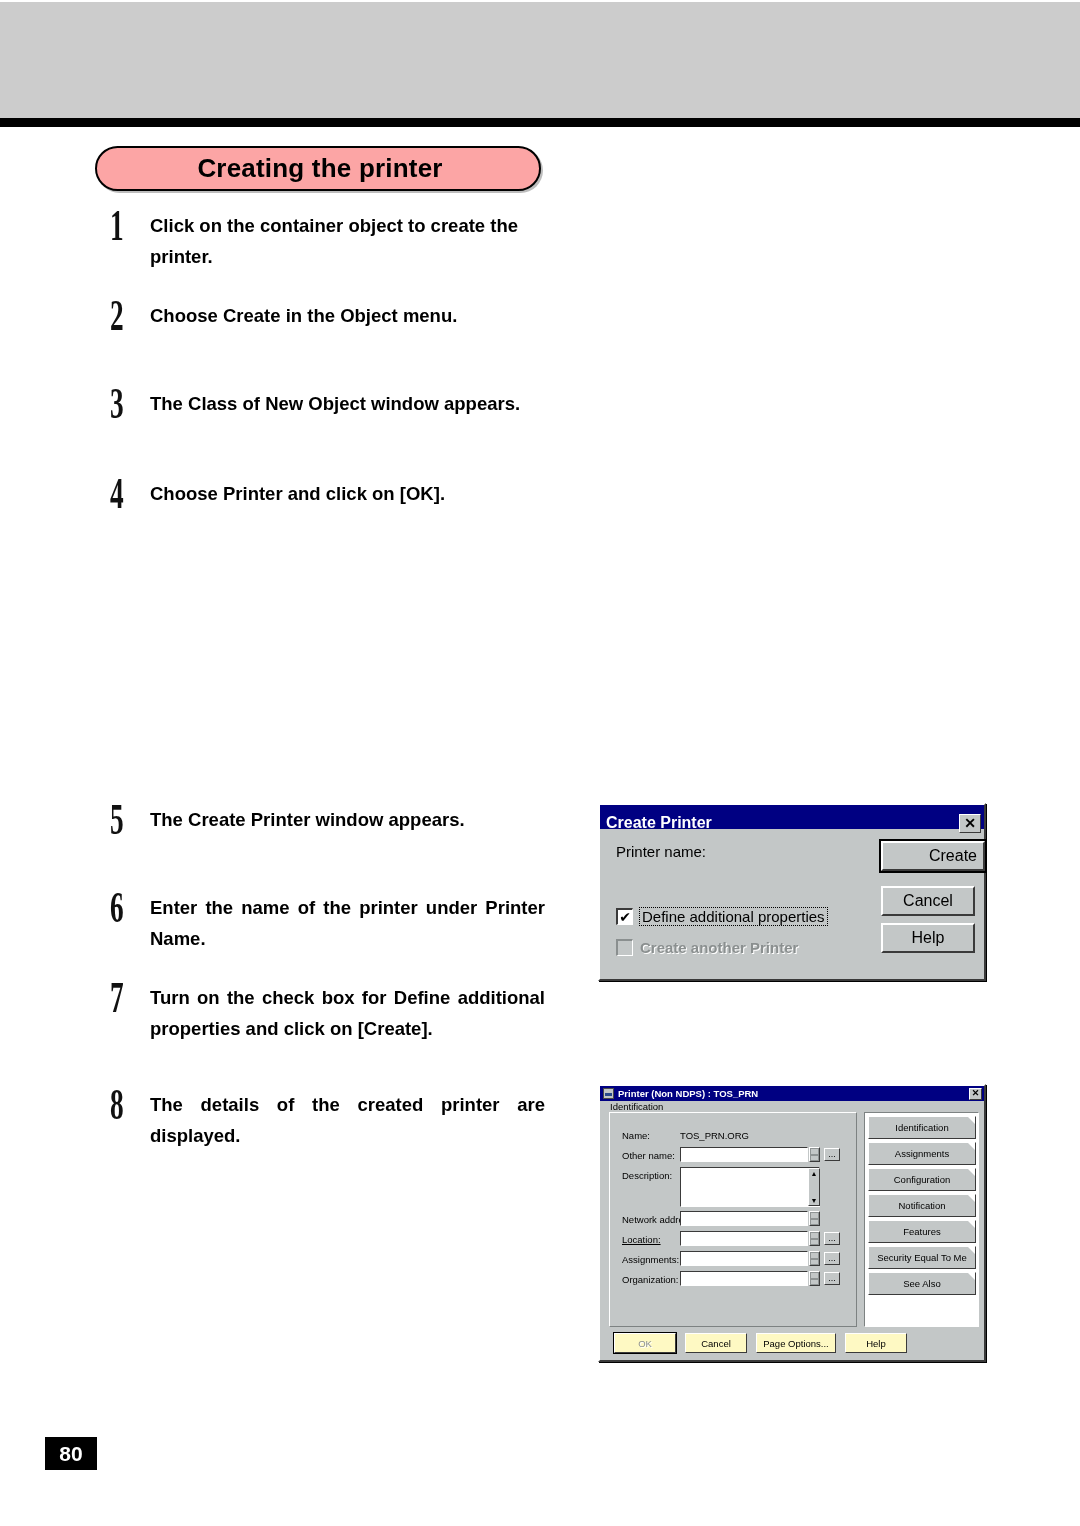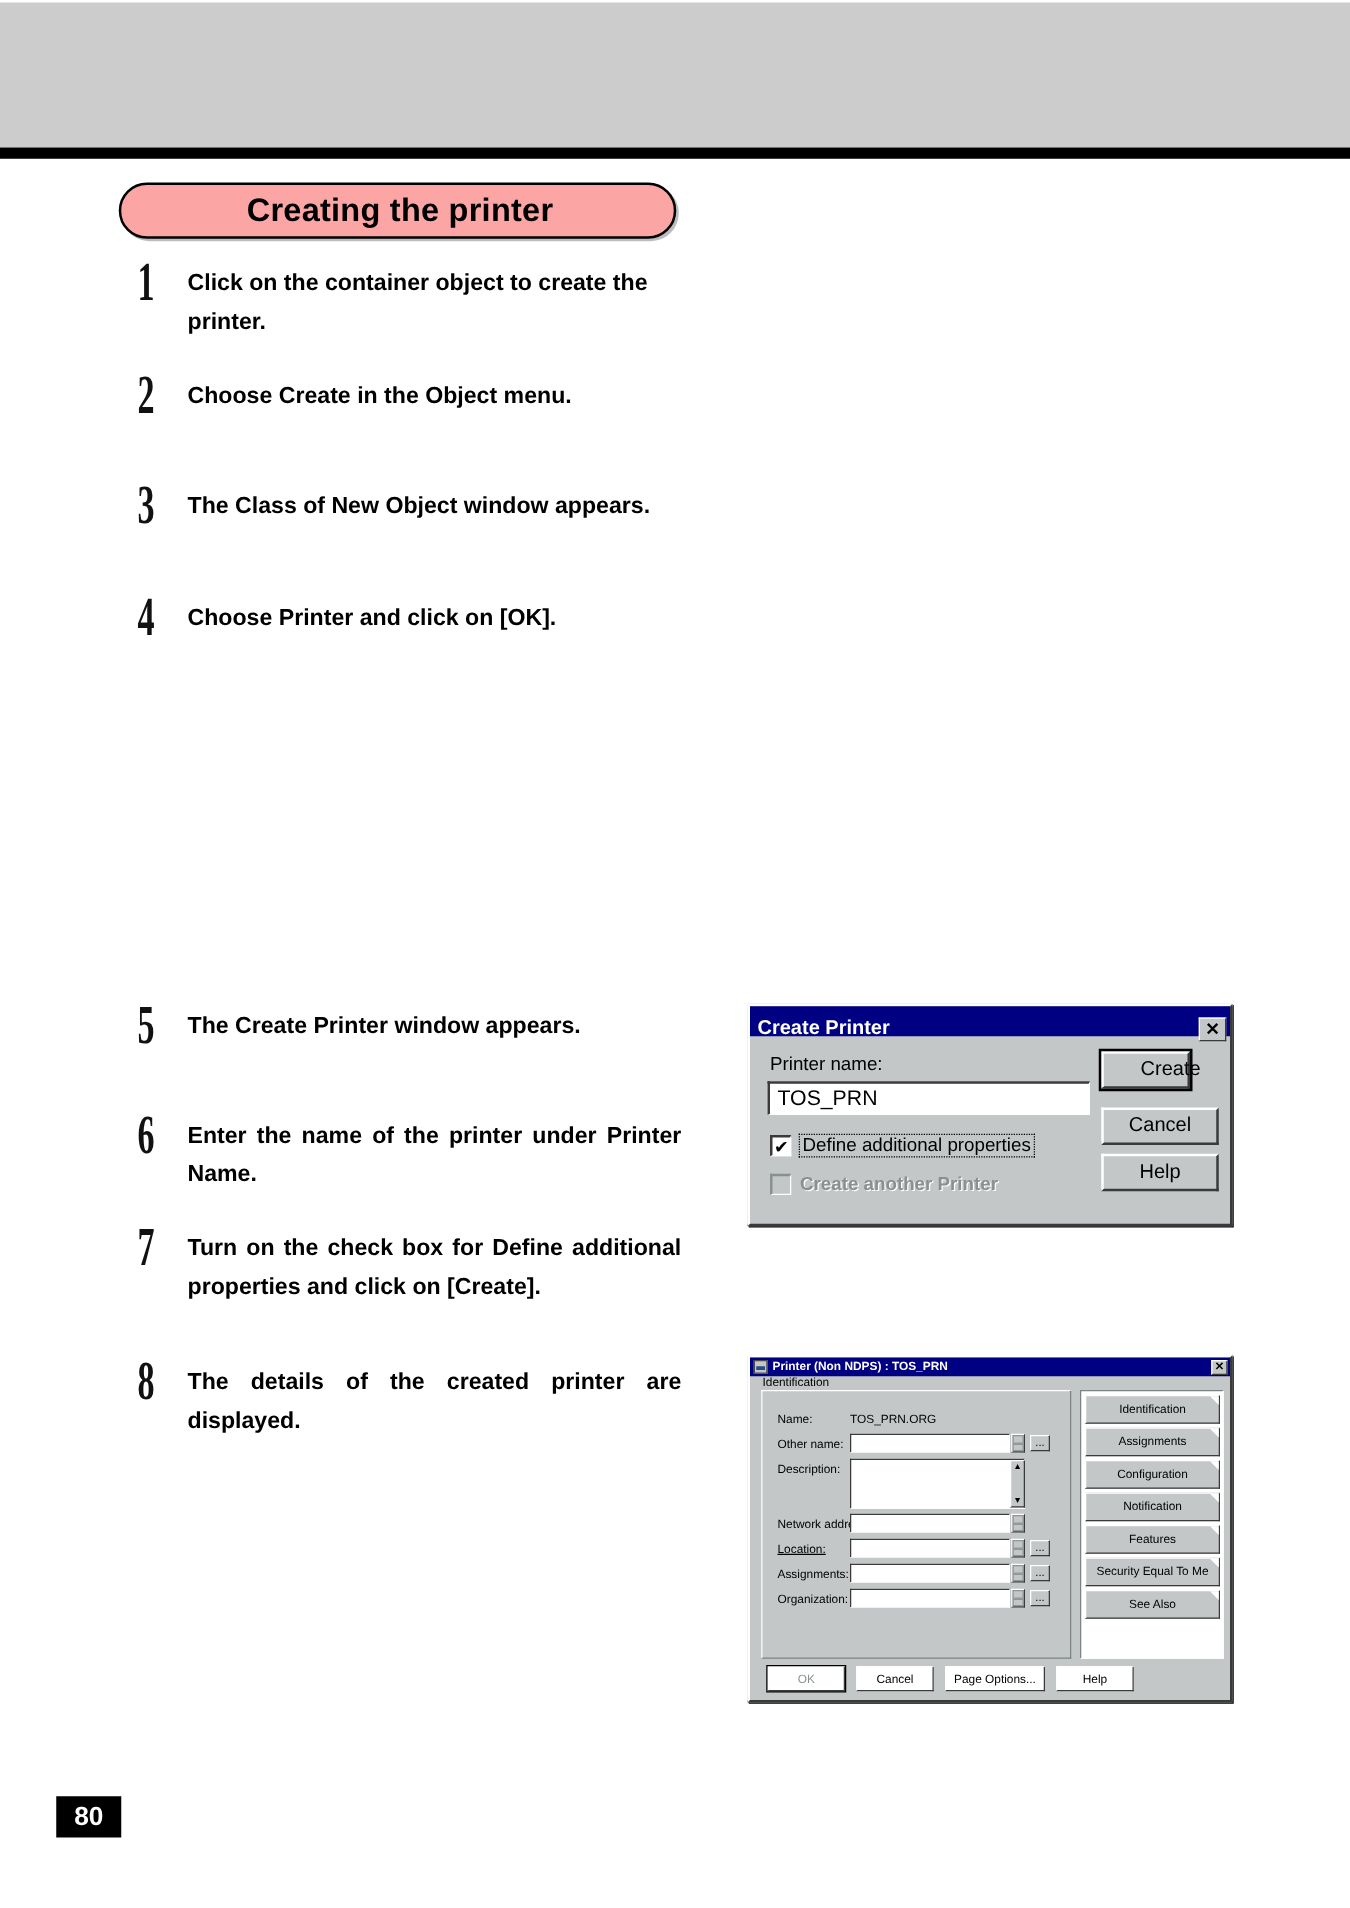--- a/index.html
+++ b/index.html
@@ -120,21 +120,21 @@
     display:flex; align-items:center; justify-content:center;
     font-size:14px; line-height:1; color:#000;
   }
   .cb-box.off{ background:#c3c7c7; }
   .cb-label{ margin-left:7px; font-size:15px; color:#000; white-space:nowrap; }
   .cb-row.focus .cb-label{ outline:1px dotted #000; padding:0 2px; }
   .cb-row.dis .cb-label{ color:#8a8f8f; text-shadow:1px 1px 0 #fff;font-weight:bold; }
   .cb-row.dis .cb-box{ border-top-color:#8a8f8f; border-left-color:#8a8f8f; }
   #cp-cb1{ left:16px; top:103px; }
   #cp-cb2{ left:16px; top:134px; }
-  #cp-btn-create{ position:absolute; left:281px; top:36px;  width:71px; height:30px; font-size:16px;padding-left:40px; }
+  #cp-btn-create{ position:absolute; left:281px; top:36px;  width:104px; height:30px; font-size:16px;padding-left:40px; }
   #cp-btn-cancel{ position:absolute; left:281px; top:81px;  width:94px; height:30px; font-size:16px; }
   #cp-btn-help  { position:absolute; left:281px; top:118px; width:94px; height:30px; font-size:16px; }
 
   
   #printer-details{ left:598px; top:1084px; width:388px; height:278px; }
   #printer-details .titlebar{
     position:absolute; left:0; top:0; right:0; height:15px;
     padding:0 2px 0 3px; font-size:9.5px;
   }
   .tb-icon{
@@ -200,21 +200,21 @@
     border-right:1px solid #3a3a3a; border-bottom:1px solid #3a3a3a;
     display:flex; align-items:center; justify-content:center;
     font-size:9.5px; color:#000; white-space:nowrap;
   }
   .tabbtn:after{
     content:""; position:absolute; right:0px; top:0px;
     border-left:7px solid transparent; border-top:7px solid #ffffff;
   }
   .pd-bottom-btn{
     position:absolute; top:247px; height:20px;
-    background:#ffffff;
+    background:#fef9c3;
     border-top:1px solid #ffffff; border-left:1px solid #ffffff;
     border-right:1px solid #3a3a3a; border-bottom:1px solid #3a3a3a;
     display:flex; align-items:center; justify-content:center;
     font-size:9.5px; color:#000; white-space:nowrap;
   }
   .pd-bottom-btn.disabled{ color:#8a8f8f; text-shadow:1px 1px 0 #ffffff; }
   .pd-bottom-btn.default{ outline:1px solid #000; }
 
   
   #page-number{
@@ -274,21 +274,20 @@
   <div class="step-text">The details of the created printer are displayed.</div>
 </div>
 
 <div class="win" id="create-printer">
   <div class="titlebar">
     <div class="tb-title">Create Printer</div>
     <div class="tb-close">✕</div>
   </div>
 
   <div id="cp-label">Printer name:</div>
-  <div class="field" id="cp-input">TOS_PRN</div>
 
   <div class="cb-row focus" id="cp-cb1">
     <div class="cb-box">✔</div>
     <div class="cb-label">Define additional properties</div>
   </div>
 
   <div class="cb-row dis" id="cp-cb2">
     <div class="cb-box off"></div>
     <div class="cb-label">Create another Printer</div>
   </div>

